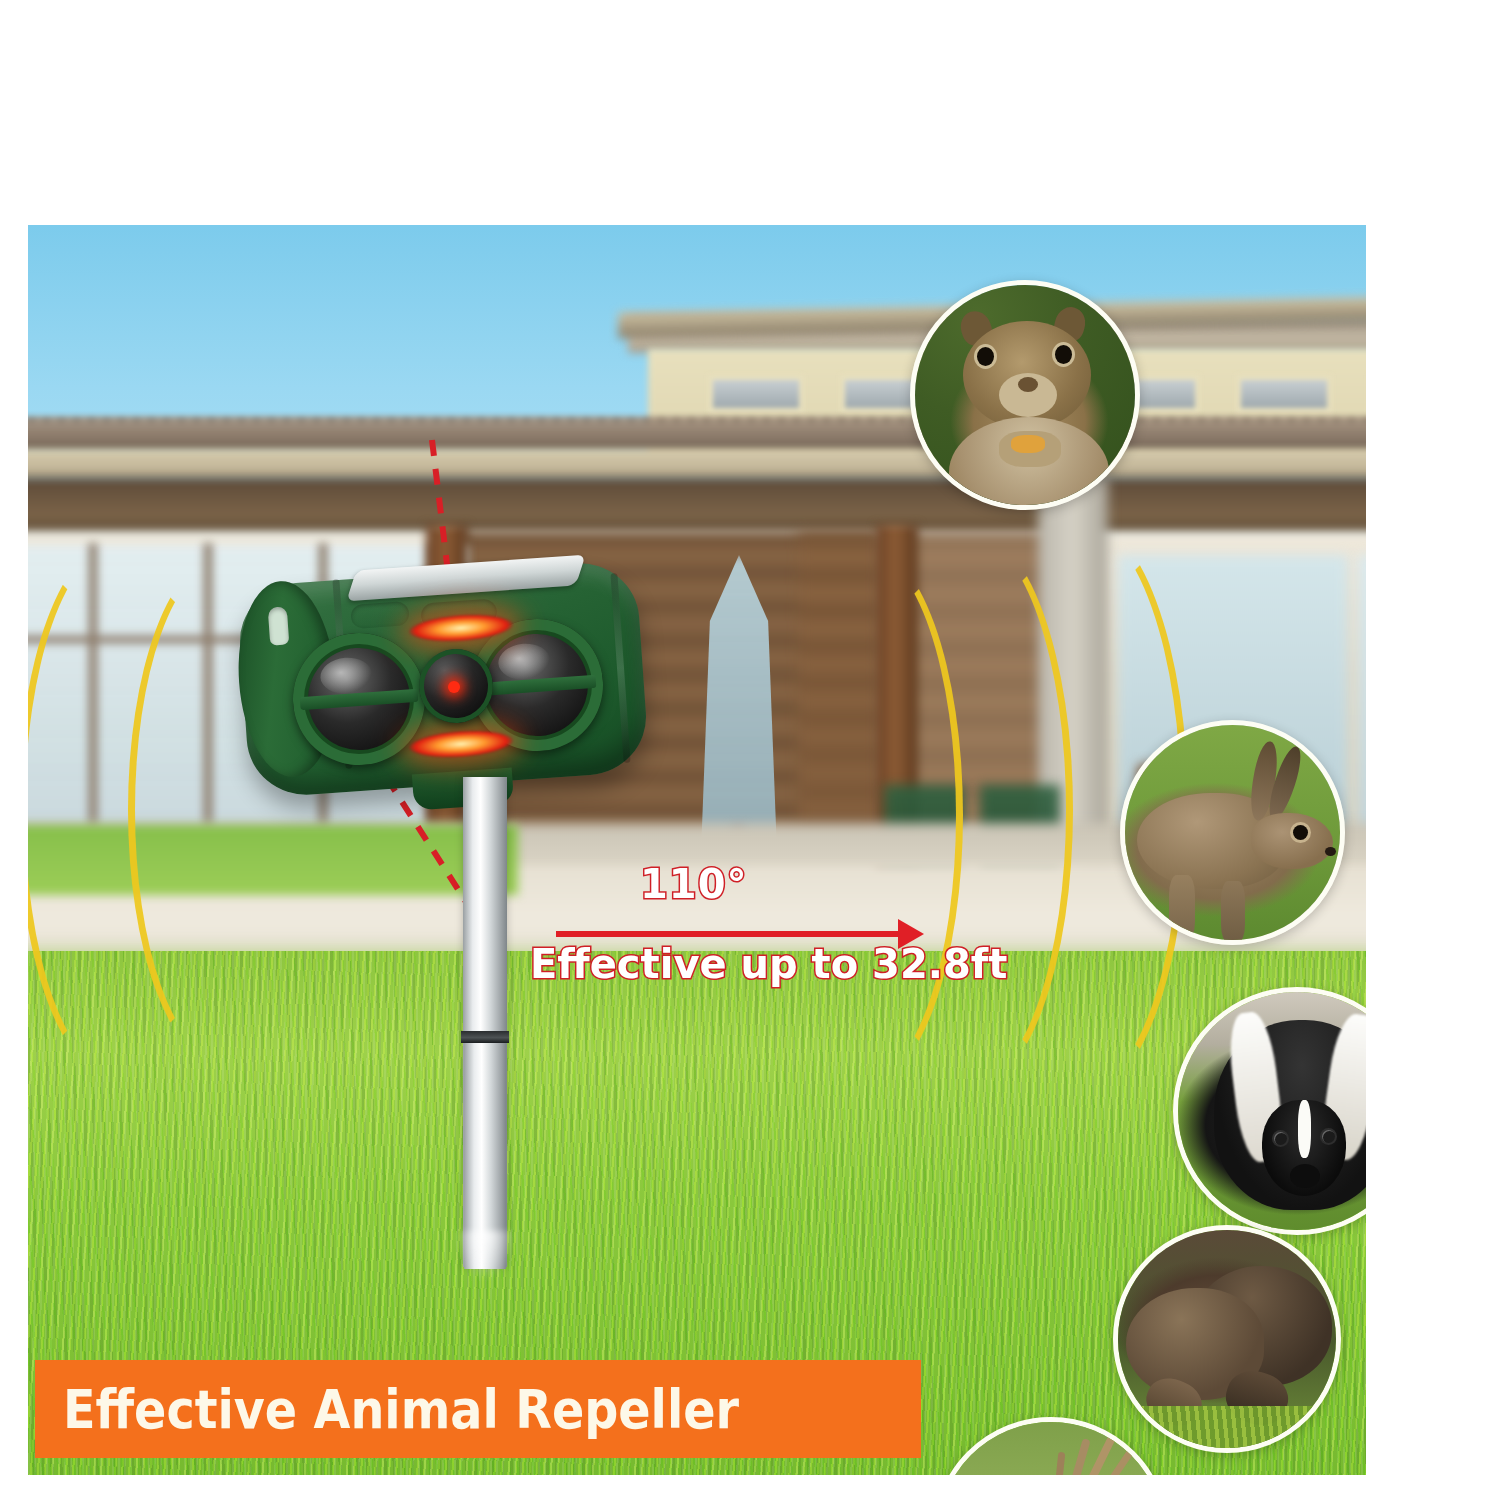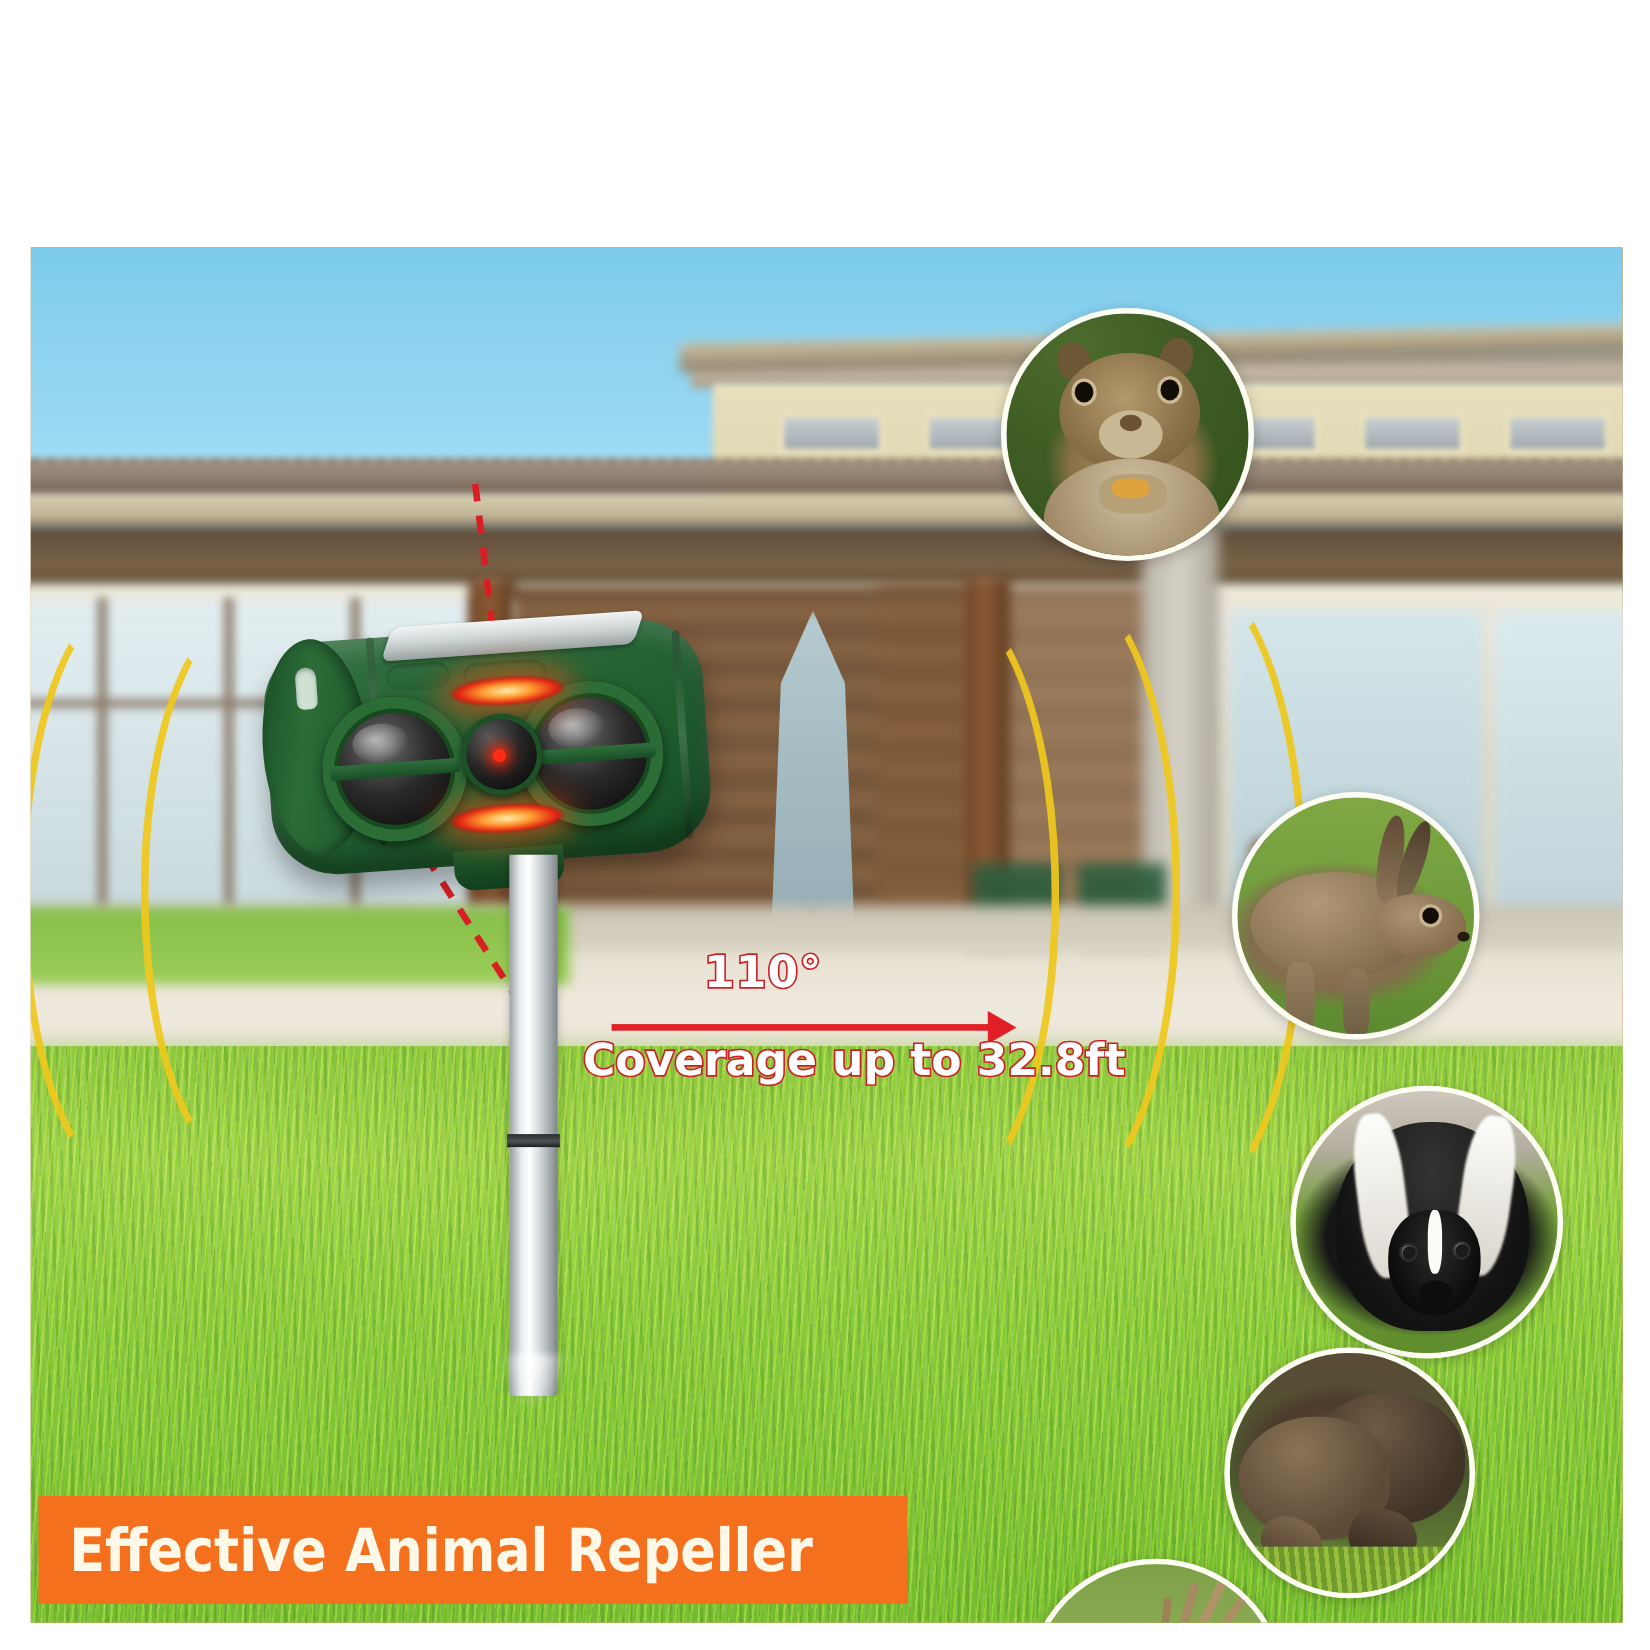--- a/index.html
+++ b/index.html
@@ -25,22 +25,22 @@
     position:absolute; left:50px; top:106px; width:1400px;
     text-align:center;
     font-size:37px; font-weight:300; color:#1b1b1b;
     line-height:1.30; letter-spacing:-0.4px;
     font-family:"DejaVu Sans Light","Liberation Sans",sans-serif;
     transform:scaleX(0.96); transform-origin:50% 50%;
   }
 
   
   #photo {
-    position:absolute; left:28px; top:225px; width:1447px; height:1250px;
-    overflow:hidden; background:#a16207;
+    position:absolute; left:28px; top:225px; width:1338px; height:1250px;
+    overflow:hidden; background:#4c1d95;
   }
 
   
   .sky { position:absolute; left:0; top:0; width:100%; height:360px;
     background:linear-gradient(180deg,#7ccbec 0%,#9ad8f2 45%,#b6e3f6 100%); }
 
   
   .roof-upper {
     position:absolute; left:600px; top:92px; width:880px; height:36px;
     background:linear-gradient(180deg,#9a8f82 0%,#c4b9a4 60%,#a89c8a 100%);
@@ -441,21 +441,21 @@
       background:#a78c63; transform:rotate(16deg); }
   #an-deer .antler2 { position:absolute; left:158px; top:10px; width:8px; height:60px; border-radius:4px;
       background:#b09467; transform:rotate(26deg); }
   #an-deer .antler3 { position:absolute; left:118px; top:30px; width:7px; height:46px; border-radius:4px;
       background:#9d8159; transform:rotate(6deg); }
   #an-deer .antler4 { position:absolute; left:178px; top:22px; width:7px; height:48px; border-radius:4px;
       background:#ab8f63; transform:rotate(34deg); }
 
   
   #banner {
-    position:absolute; left:35px; top:1360px; width:790px; height:98px;
+    position:absolute; left:35px; top:1360px; width:886px; height:98px;
     background:#F4701C;
     display:flex; align-items:center;
   }
   #banner-text {
     margin-left:28px;
     font-size:54px; font-weight:bold; color:#FDF8E8;
     letter-spacing:0px; white-space:nowrap;
     font-family:"DejaVu Sans Condensed","Liberation Sans Narrow","Liberation Sans",sans-serif;
     transform:scaleX(0.98); transform-origin:0 50%;
   }
@@ -548,21 +548,21 @@
     </div>
 
     <div id="stake"></div>
     <div id="stake-ring"></div>
     <div id="stake-lower"></div>
     <div id="stake-base-fade"></div>
 
     <div id="deg-label">110°</div>
     <div id="arrow-line"></div>
     <div id="arrow-head"></div>
-    <div id="dist-label">Coverage up to 32.8ft</div>
+    <div id="dist-label">Effective up to 32.8ft</div>
 
     <div class="animal" id="an-squirrel">
       <div class="fill"></div>
       <div class="ear-l"></div>
         <div class="ear-r"></div>
         <div class="head"></div>
       <div class="eye-l"></div>
         <div class="eye-r"></div>
       <div class="muzzle"></div>
         <div class="nose"></div>

